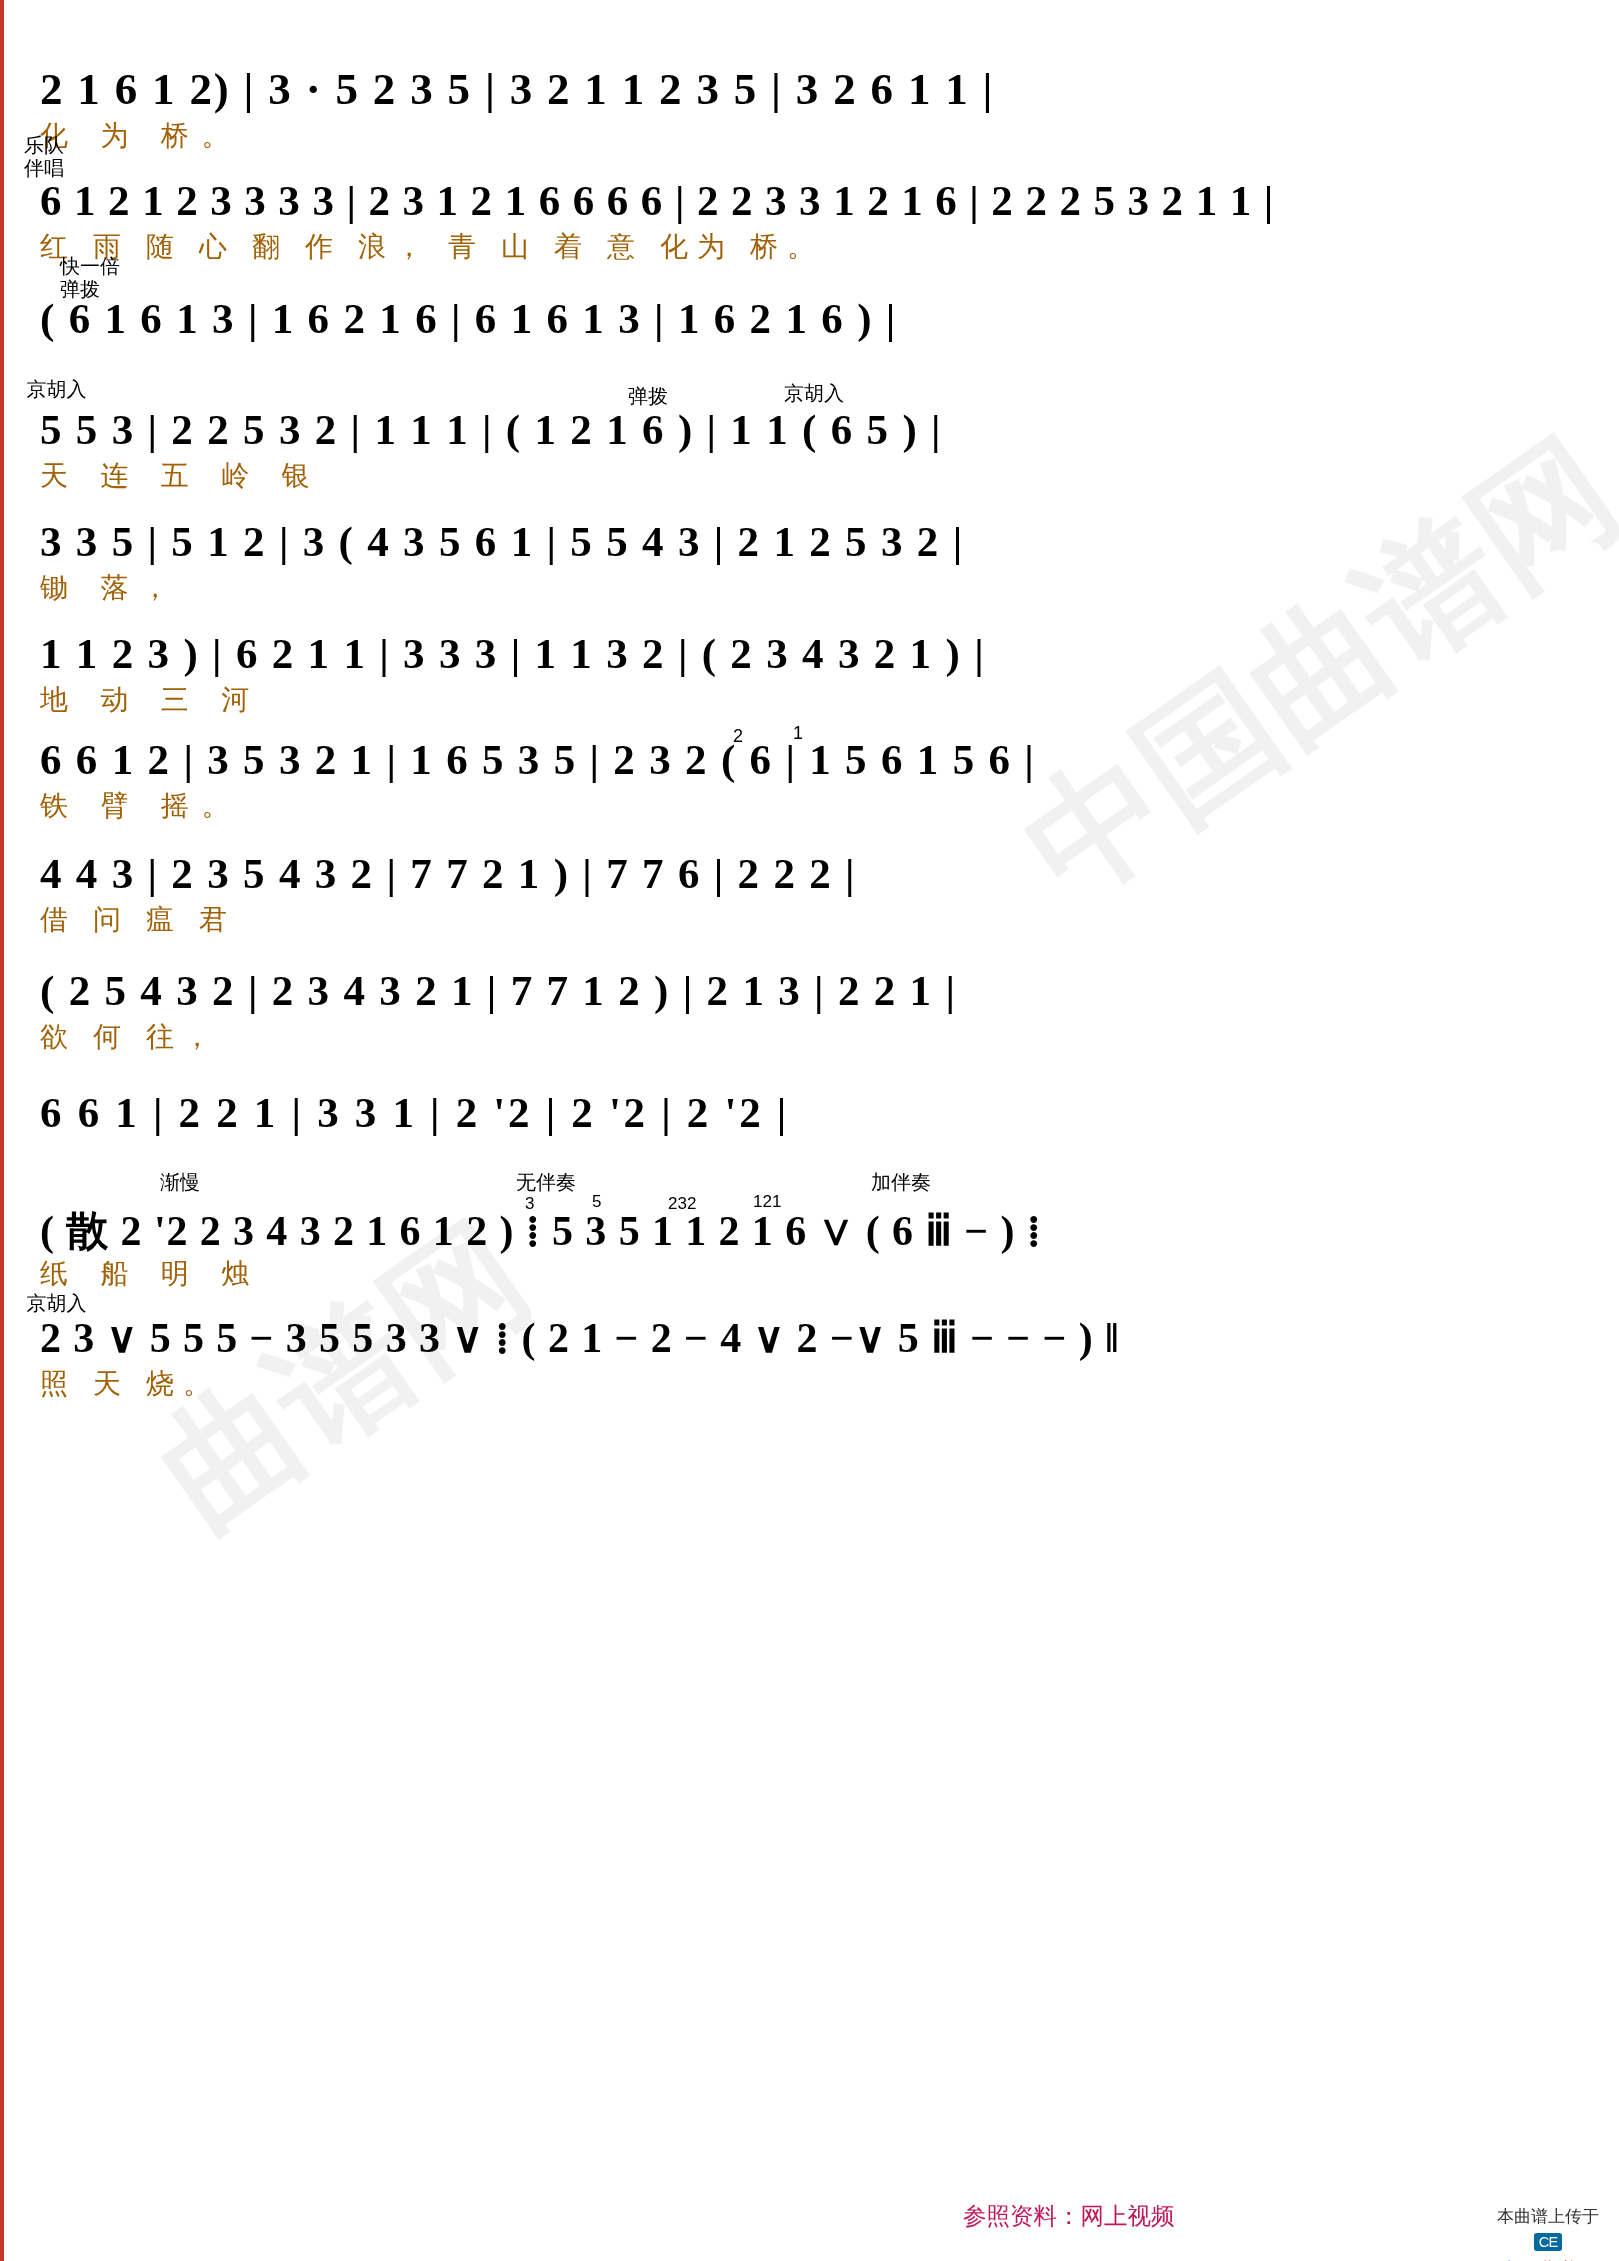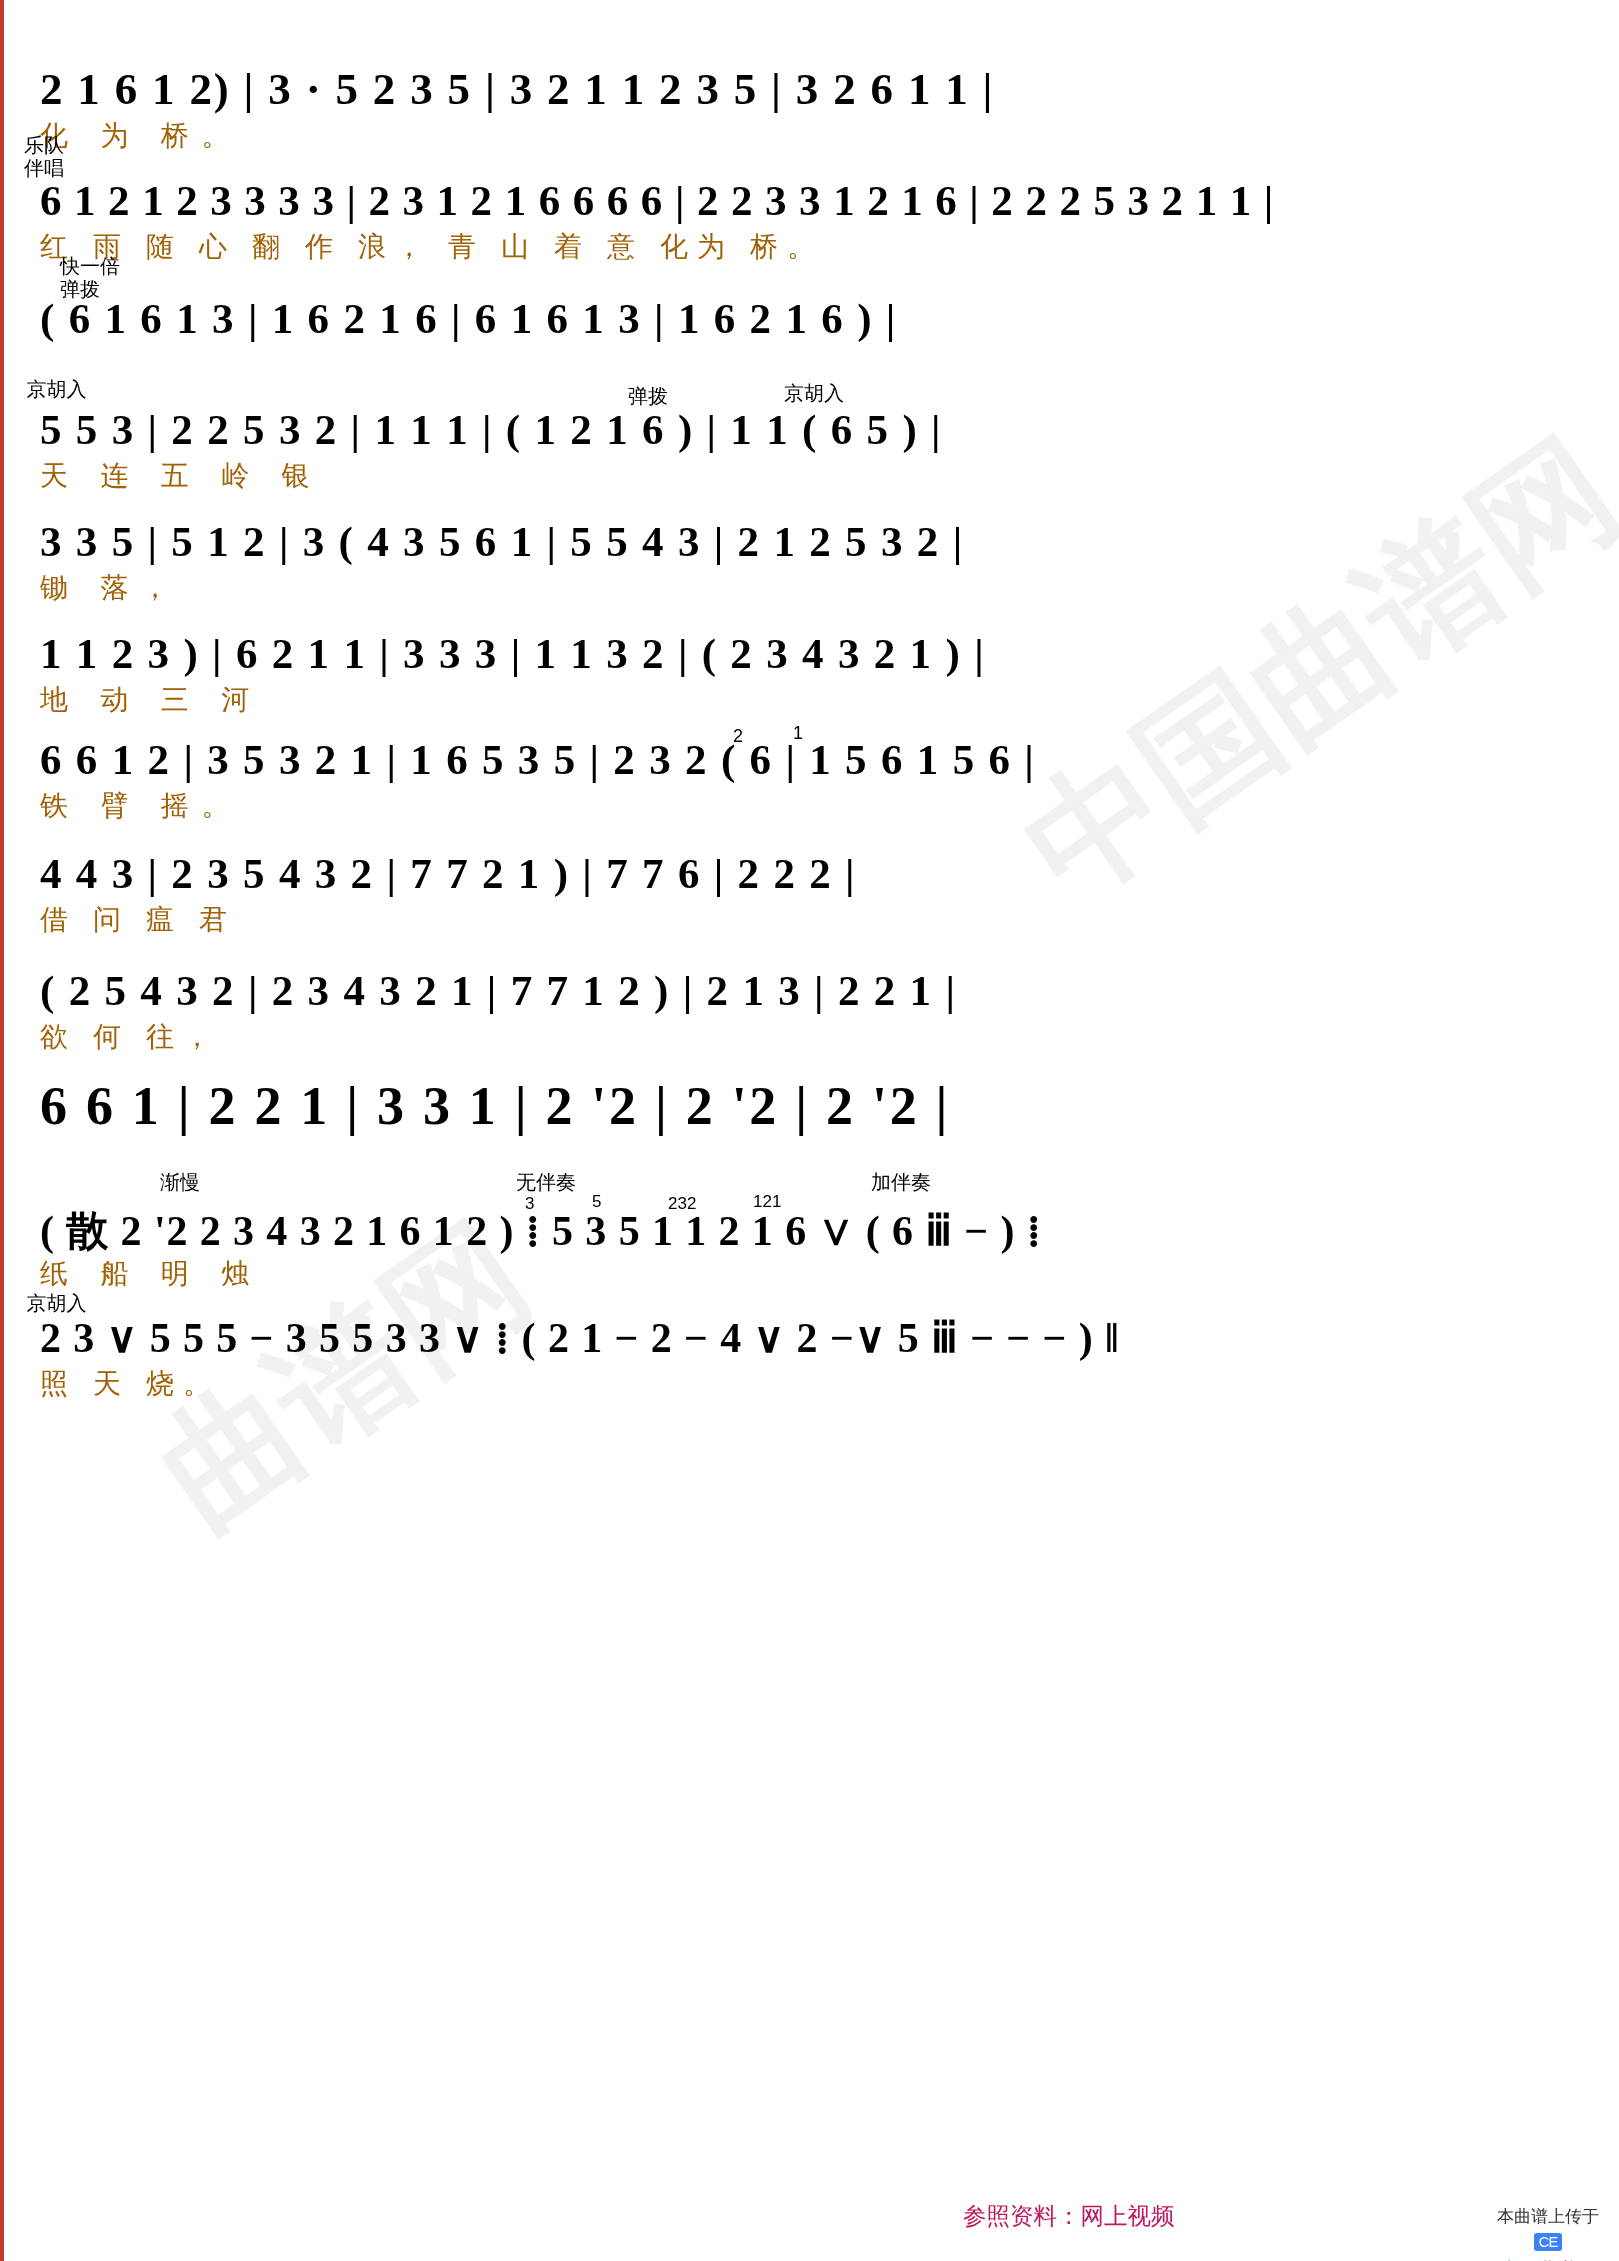--- a/index.html
+++ b/index.html
@@ -81,21 +81,21 @@
     font-family: "Liberation Sans", sans-serif;
     font-size: 17px;
     color: #333;
     display: flex;
     align-items: center;
     gap: 5.4px;
     flex-direction: column;
   }
   .cn-logo {
     display: inline-block;
-    background: #3b82f6;
+    background: #0369a1;
     color: #fff;
     font-size: 14.5px;
     padding: 0.9px 4.5px;
     border-radius: 2.7px;
     font-family: "Liberation Sans", sans-serif;
     letter-spacing: -0.9px;
   }
   .site {
     color: #d6312a;
     font-size: 19px;
@@ -158,21 +158,21 @@
     <div class="notes" style="top:0px;font-size:43px;letter-spacing:1.8px">4   4   3  |  2 3   5 4   3 2  |  7   7 2    1 )  |  7   7   6  |  2   2   2 |</div>
     <div class="lyrics" style="top:52px;letter-spacing:9px">                                                        借 问     瘟 君</div>
   </div>
 
   <div class="line" style="top:966px">
     <div class="notes" style="top:0px;font-size:43px;letter-spacing:1.8px">( 2 5   4 3   2  |  2 3   4 3   2 1  |  7   7 1    2 )  |  2  1  3  |  2  2  1 |</div>
     <div class="lyrics" style="top:52px;letter-spacing:9px">                                                        欲 何     往，</div>
   </div>
 
   <div class="line" style="top:1075px">
-    <div class="notes" style="top:0px;font-size:54px;letter-spacing:2.7px">6   6   1  |  2   2   1  |  3   3   1  |  2   '2  |  2   '2  |  2   '2 |</div>
+    <div class="notes" style="top:13px;font-size:43px;letter-spacing:2.7px">6   6   1  |  2   2   1  |  3   3   1  |  2   '2  |  2   '2  |  2   '2 |</div>
   </div>
 
   <div class="annot" style="left:156px;top:1171px">渐慢</div>
   <div class="annot" style="left:512px;top:1171px">无伴奏</div>
   <div class="annot" style="left:867px;top:1171px">加伴奏</div>
   <div class="annot" style="left:521px;top:1192px;font-size:17px">3</div>
   <div class="annot" style="left:588px;top:1190px;font-size:17px">5</div>
   <div class="annot" style="left:664px;top:1192px;font-size:17px">232</div>
   <div class="annot" style="left:749px;top:1190px;font-size:17px">121</div>
   <div class="line" style="top:1203px">

